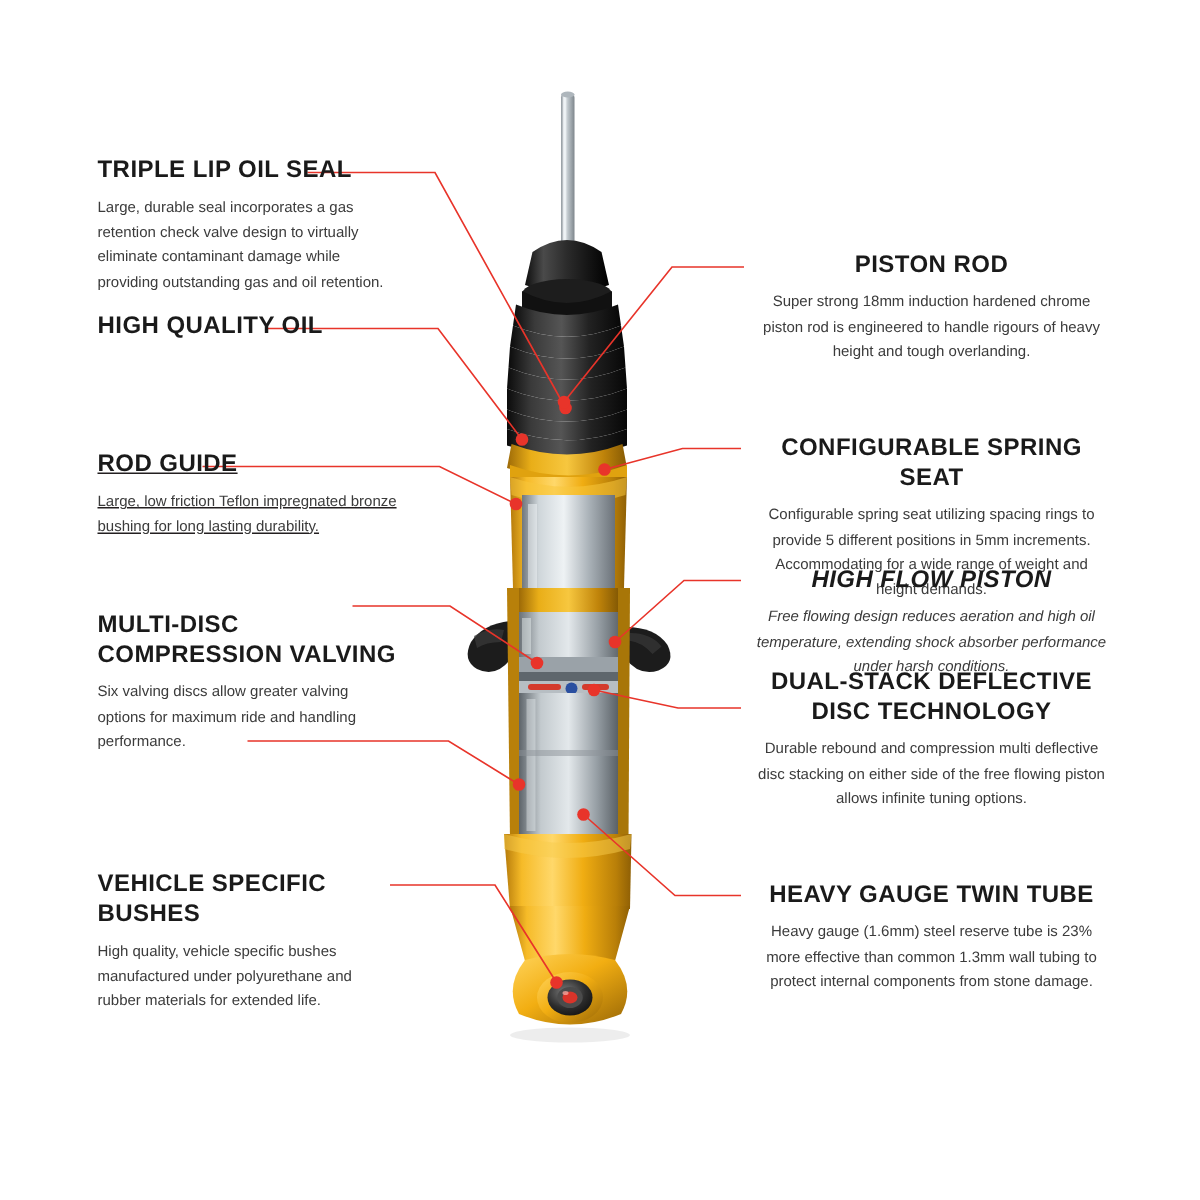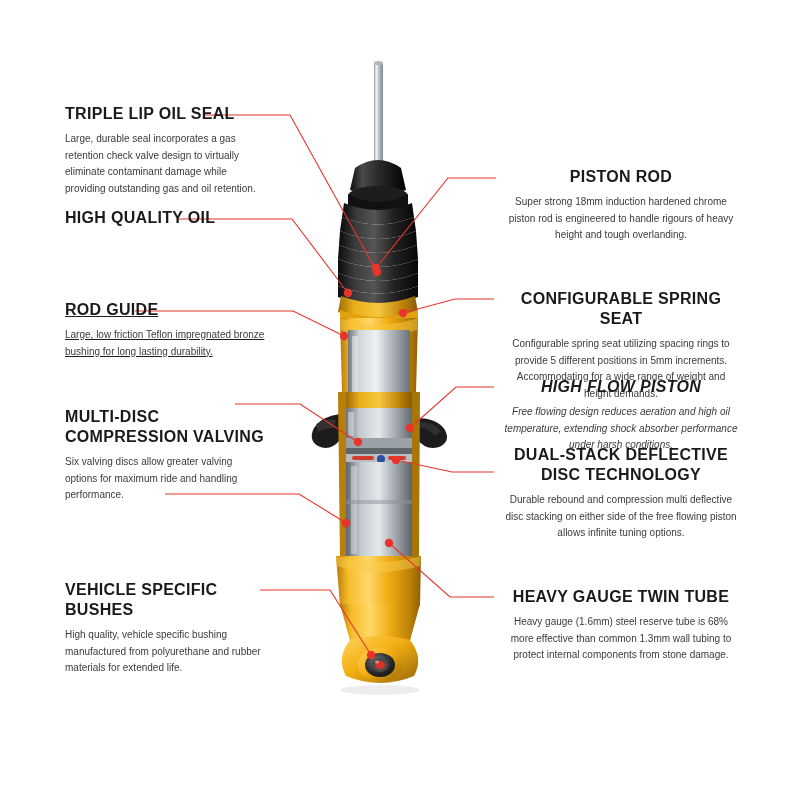--- a/index.html
+++ b/index.html
@@ -252,21 +252,21 @@
   <div class="callout left" style="left:65px; top:394px;margin-top:13px;">
     <div class="title">MULTI-DISC COMPRESSION VALVING</div>
     <div class="body">Six valving discs allow greater valving options for maximum ride and handling performance.</div>
   </div>
 
   <div class="callout left" style="left:65px; top:483px;">
   </div>
 
   <div class="callout left" style="left:65px; top:580px;">
     <div class="title">VEHICLE SPECIFIC BUSHES</div>
-    <div class="body">High quality, vehicle specific bushing manufactured from polyurethane and rubber materials for extended life.</div>
+    <div class="body">High quality, vehicle specific bushes manufactured under polyurethane and rubber materials for extended life.</div>
   </div>
 
   <div class="callout right" style="left:502px; top:167px; width:238px;">
     <div class="title">PISTON ROD</div>
     <div class="body">Super strong 18mm induction hardened chrome piston rod is engineered to handle rigours of heavy height and tough overlanding.</div>
   </div>
 
   <div class="callout right" style="left:502px; top:289px; width:238px;">
     <div class="title">CONFIGURABLE SPRING SEAT</div>
     <div class="body">Configurable spring seat utilizing spacing rings to provide 5 different positions in 5mm increments. Accommodating for a wide range of weight and height demands.</div>
@@ -277,16 +277,16 @@
     <div class="body">Free flowing design reduces aeration and high oil temperature, extending shock absorber performance under harsh conditions.</div>
   </div>
 
   <div class="callout right" style="left:502px; top:445px; width:238px;">
     <div class="title">DUAL-STACK DEFLECTIVE DISC TECHNOLOGY</div>
     <div class="body">Durable rebound and compression multi deflective disc stacking on either side of the free flowing piston allows infinite tuning options.</div>
   </div>
 
   <div class="callout right" style="left:502px; top:587px; width:238px;">
     <div class="title">HEAVY GAUGE TWIN TUBE</div>
-    <div class="body">Heavy gauge (1.6mm) steel reserve tube is 68% more effective than common 1.3mm wall tubing to protect internal components from stone damage.</div>
+    <div class="body">Heavy gauge (1.6mm) steel reserve tube is 23% more effective than common 1.3mm wall tubing to protect internal components from stone damage.</div>
   </div>
 
 </div>
 
 </body></html>

